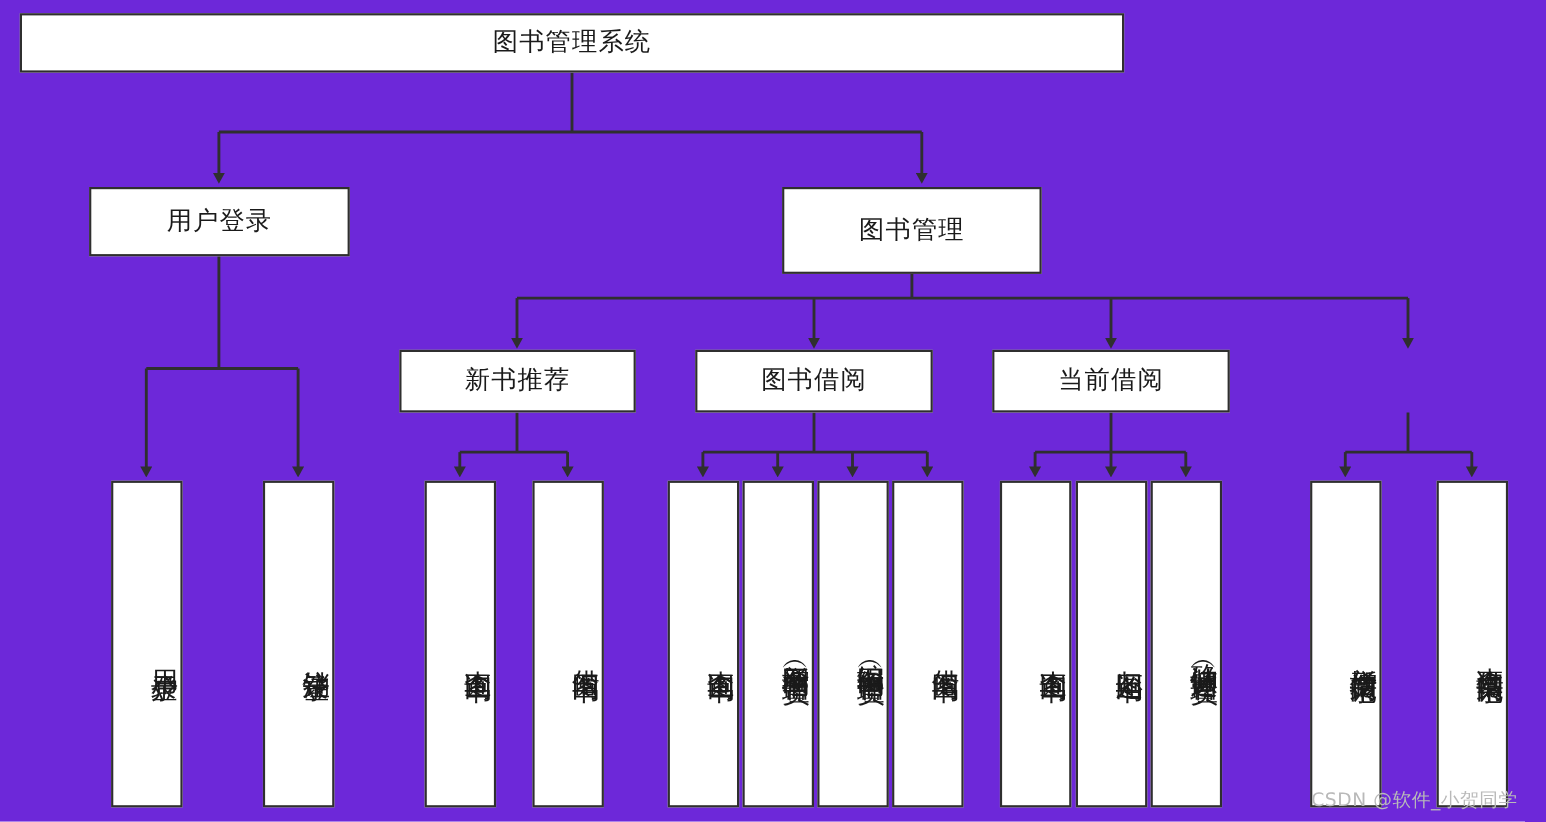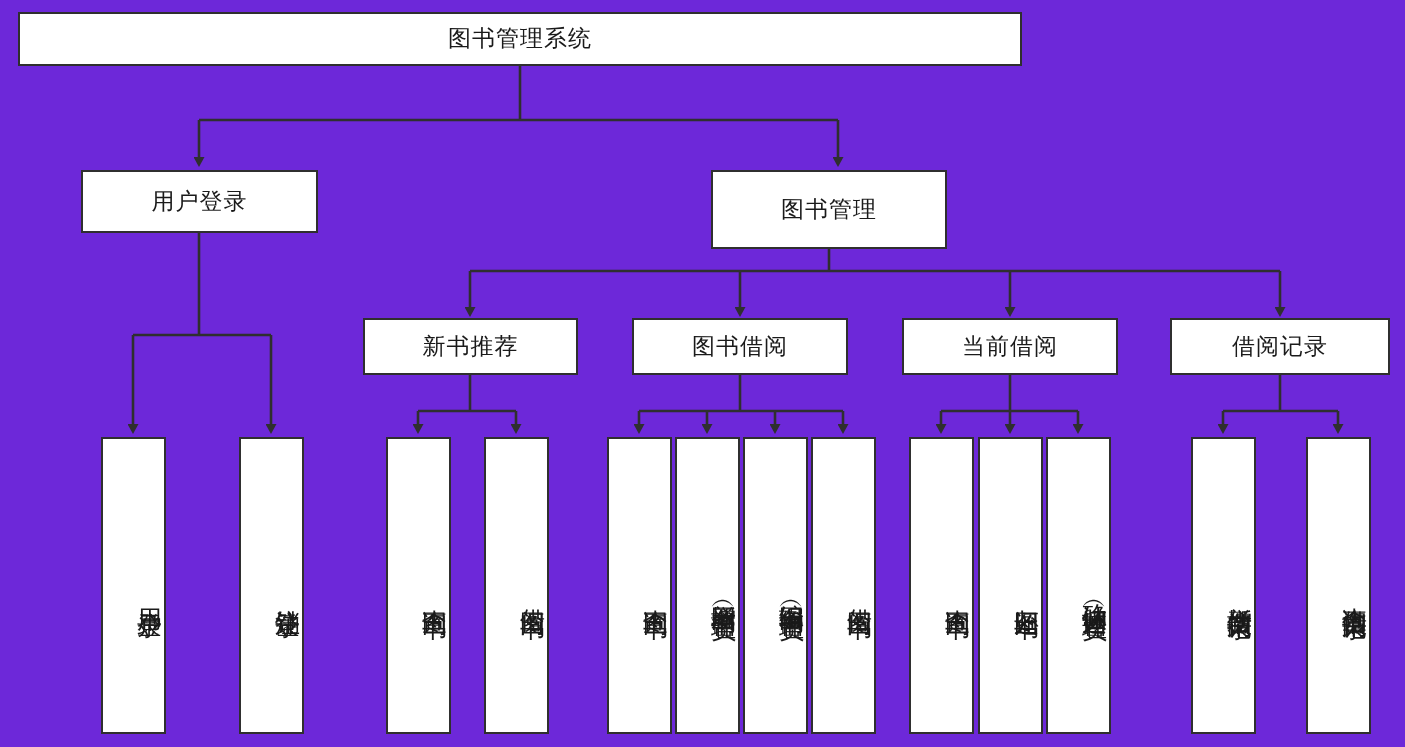--- a/index.html
+++ b/index.html
@@ -133,23 +133,20 @@
 
   <div class="node h" style="left:632px; top:318px; width:216px; height:57px;">
     <span>图书借阅</span>
   </div>
   <div class="node h" style="left:363px; top:318px; width:215px; height:57px;">
     <span>新书推荐</span>
   </div>
   <div class="node h" style="left:902px; top:318px; width:216px; height:57px;text-align:right;">
     <span>当前借阅</span>
   </div>
-  <div class="node h" style="left:1170px; top:318px; width:220px; height:57px;">
-    <span>借阅记录</span>
-  </div>
 
   <div class="node v" style="left:101px; top:437px; width:65px; height:297px;">
     <span class="vtext">用户登录</span>
   </div>
   <div class="node v" style="left:239px; top:437px; width:65px; height:297px;">
     <span class="vtext">注销登录</span>
   </div>
 
   <div class="node v" style="left:386px; top:437px; width:65px; height:297px;">
     <span class="vtext">查询图书</span>
@@ -181,14 +178,15 @@
     <span class="vtext">确认归还（管理员）</span>
   </div>
 
   <div class="node v" style="left:1191px; top:437px; width:65px; height:297px;">
     <span class="vtext">新增借阅记录</span>
   </div>
   <div class="node v" style="left:1306px; top:437px; width:65px; height:297px;">
     <span class="vtext">查询借阅记录</span>
   </div>
 
+  <div class="watermark" style="left:1192px; top:716px;">CSDN @软件_小贺同学</div>
 
 </div>
 
 </body></html>

